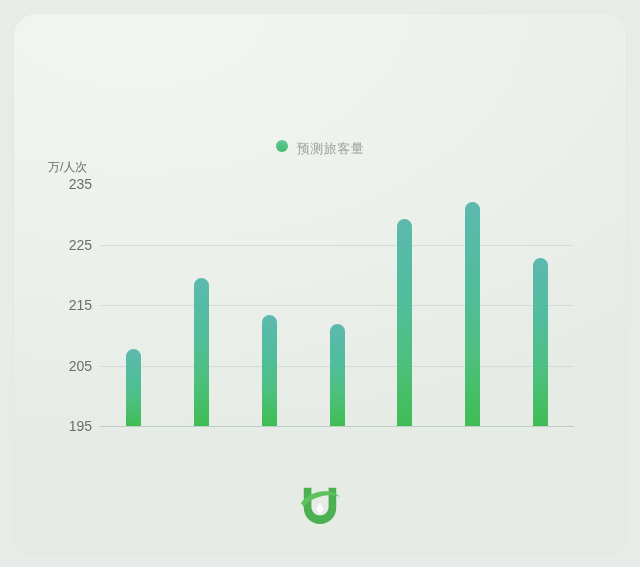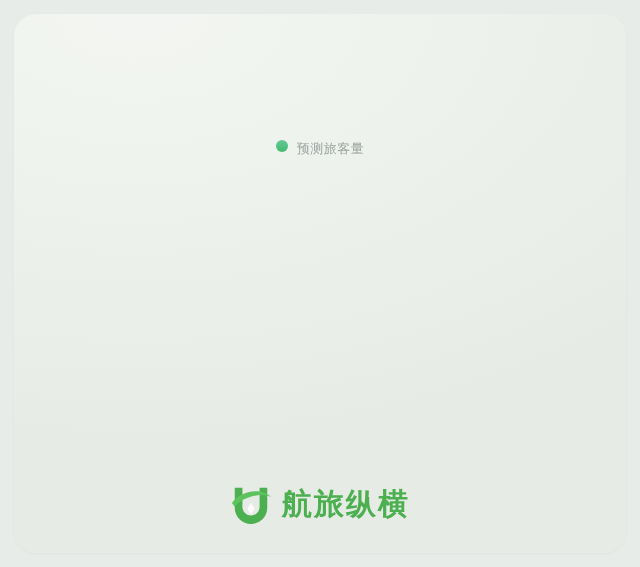--- a/index.html
+++ b/index.html
@@ -85,23 +85,41 @@
 <body>
 
 <div id="card">
 
 
   <div id="legend">
     <span class="dot"></span>
     <span class="lbl">预测旅客量</span>
   </div>
 
+  <div id="plot">
+    <div id="yunit" style="left: -52px; top: -6.86047px;">万/人次</div>
+  <div class="axisline" style="top: 260px;"></div>
+      <div class="ytick" style="top: 260px; left: -48px; width: 40px; right: auto;">195</div>
+      <div class="gridline" style="top: 199.535px;"></div>
+      <div class="ytick" style="top: 199.535px; left: -48px; width: 40px; right: auto;">205</div>
+      <div class="gridline" style="top: 139.07px;"></div>
+      <div class="ytick" style="top: 139.07px; left: -48px; width: 40px; right: auto;">215</div>
+      <div class="gridline" style="top: 78.6047px;"></div>
+      <div class="ytick" style="top: 78.6047px; left: -48px; width: 40px; right: auto;">225</div>
+      <div class="ytick" style="top: 18.1395px; left: -48px; width: 40px; right: auto;">235</div>
+      <div class="bar" title="10月1日: 207.8" style="left: 26.3571px; top: 182.605px; height: 77.3953px;"></div>
+      <div class="bar" title="10月2日: 219.5" style="left: 94.0714px; top: 111.86px; height: 148.14px;"></div>
+      <div class="bar" title="10月3日: 213.4" style="left: 161.786px; top: 148.744px; height: 111.256px;"></div>
+      <div class="bar" title="10月4日: 211.8" style="left: 229.5px; top: 158.419px; height: 101.581px;"></div>
+      <div class="bar" title="10月5日: 229.3" style="left: 297.214px; top: 52.6047px; height: 207.395px;"></div>
+      <div class="bar" title="10月6日: 232" style="left: 364.929px; top: 36.2791px; height: 223.721px;"></div>
+      <div class="bar" title="10月7日: 222.8" style="left: 432.643px; top: 91.907px; height: 168.093px;"></div>
+    </div>
 
   <div id="brand">
     <svg class="logo" viewBox="0 0 44 46">
       <path d="M5 6 h8 v20 a9 9 0 0 0 18 0 V6 h8 v21 a17 17 0 0 1 -34 0 Z" fill="#4caf50"></path>
       <path d="M2 22 C12 8, 34 6, 43 16 C36 11, 14 14, 5 26 Z" fill="#5cc35f"></path>
       <path d="M22 22 L26 28 L22 34 L18 28 Z" fill="#ffffff" opacity="0.85"></path>
     </svg>
-    <span class="word">航旅纵横</span>
   </div>
 
 </div>
 
 </body></html>

